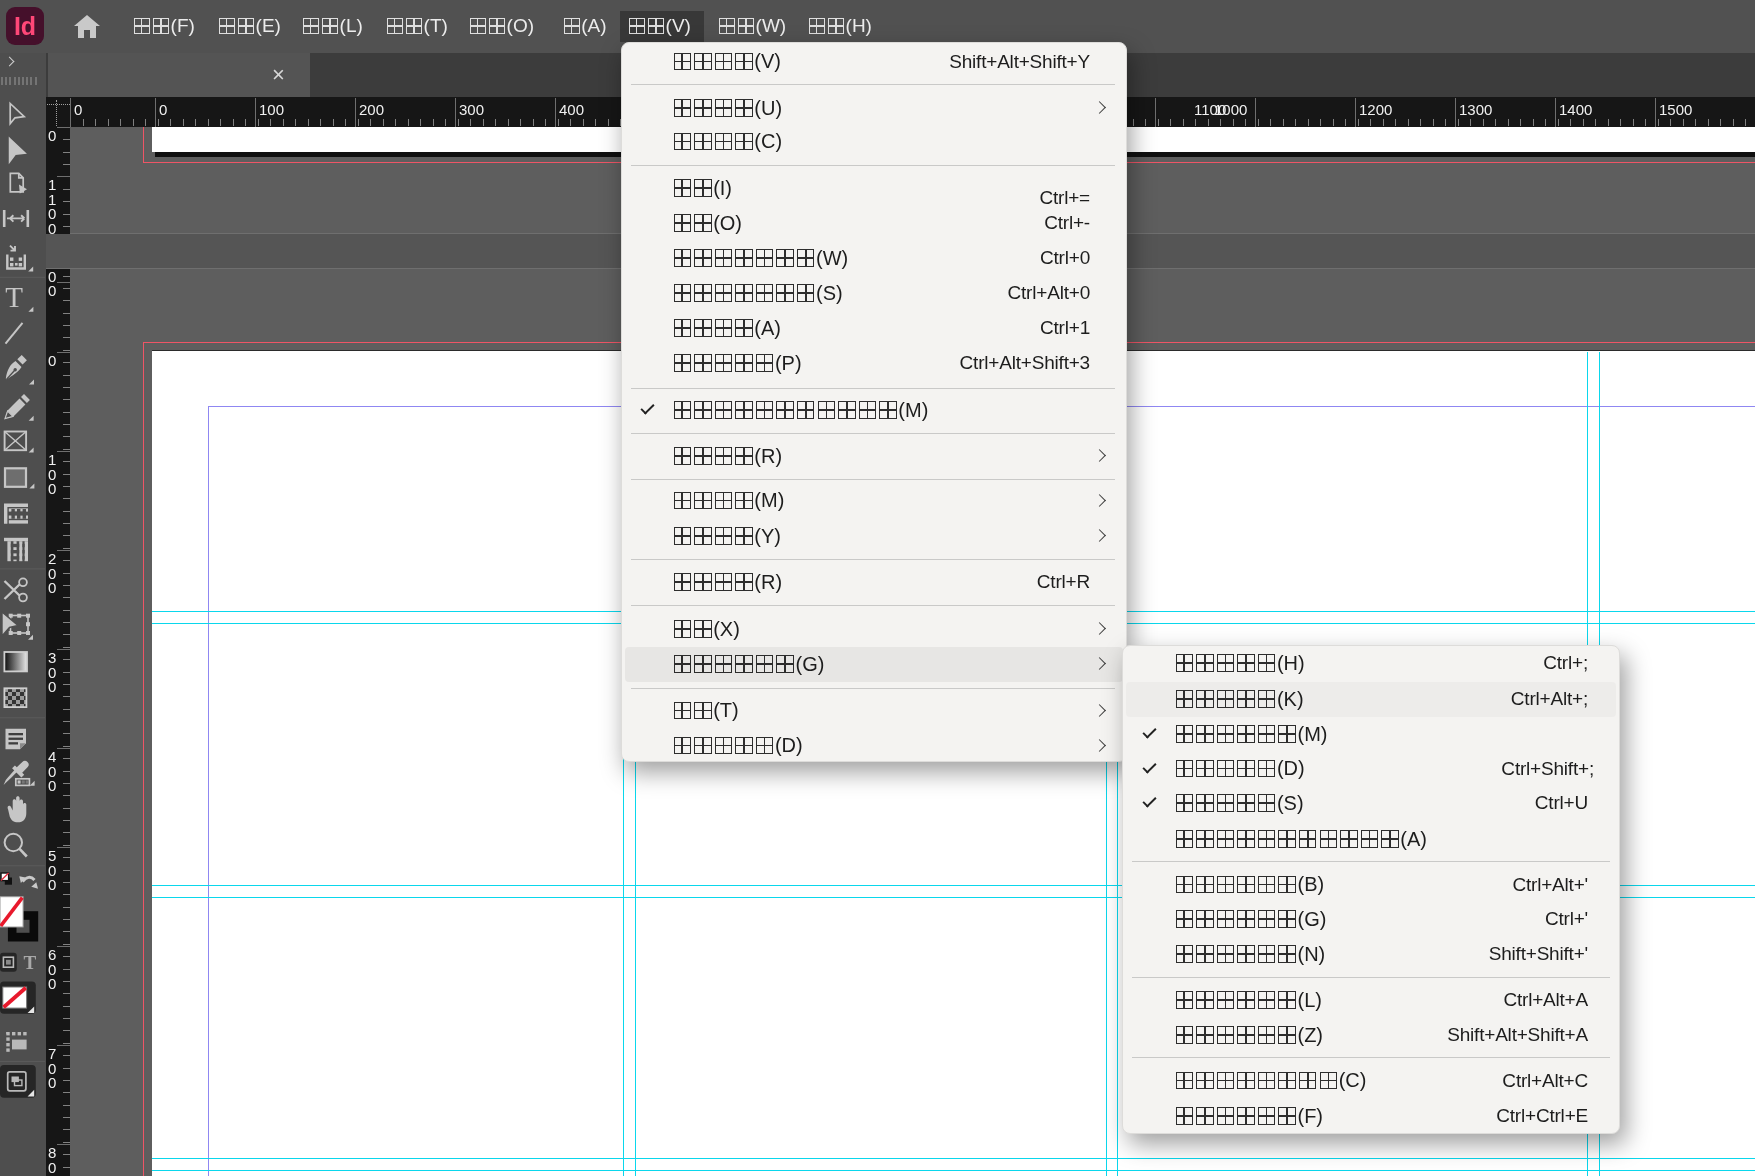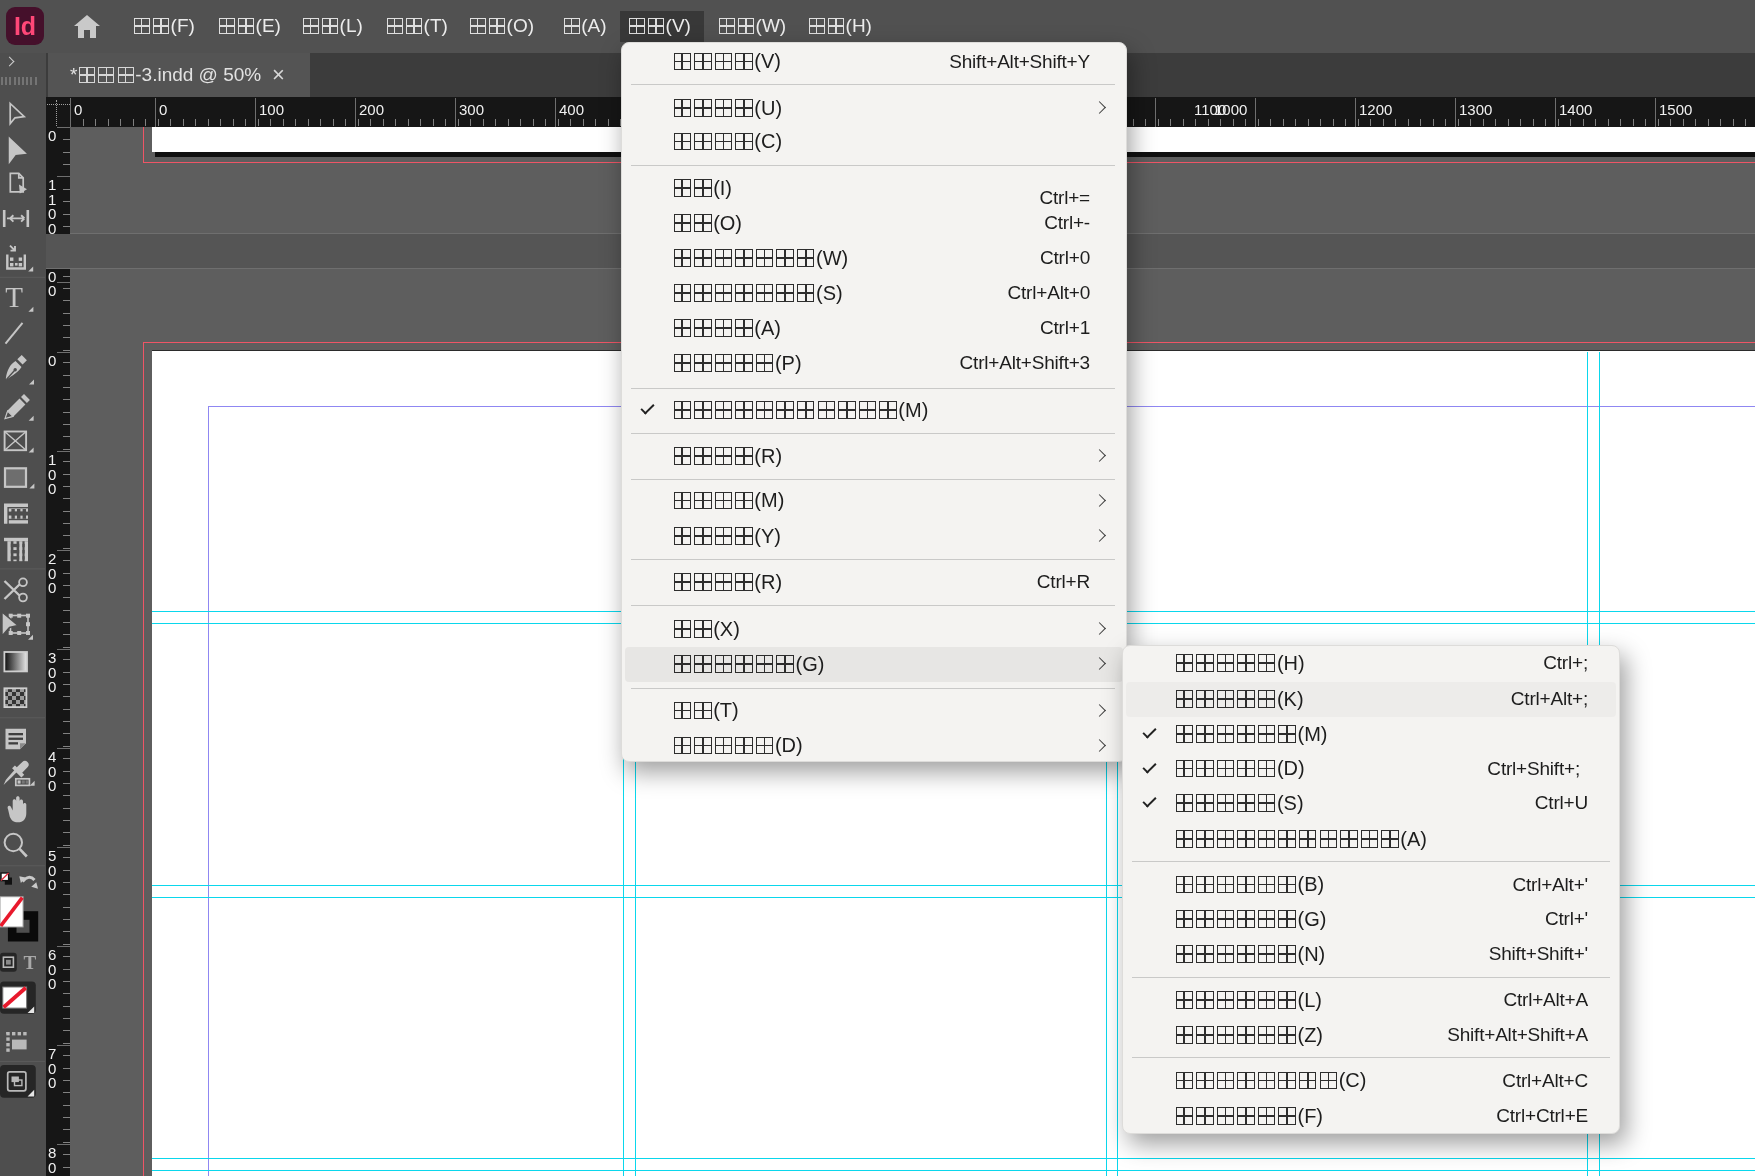--- a/index.html
+++ b/index.html
@@ -526,21 +526,20 @@
 <path d="M34.6 780.8 v5 l-5 0 z"></path>
 </g>
 </g>
 </svg>
 
 <div class="a" style="left:0;top:53px;width:1755px;height:44px;background:#3c3c3c"></div>
 <div class="a" style="left:0;top:53px;width:46px;height:44px;background:#4e4e4e"></div>
 <div class="a" style="left:6px;top:58px;width:7px;height:7px;border-top:1.8px solid #cfcfcf;border-right:1.8px solid #cfcfcf;transform:rotate(45deg)"></div>
 <div class="a" style="left:1px;top:77px;width:38px;height:8px;background:repeating-linear-gradient(90deg,#747474 0 2px,rgba(0,0,0,0) 2px 4.2px)"></div>
 <div class="a" style="left:48px;top:53px;width:262px;height:44px;background:#545454"></div>
-<div class="a mi" style="left:70px;top:53px;height:44px;color:#e2e2e2;font-size:19px">*<i class="s"></i><i class="s"></i><i class="s"></i>-3.indd @ 50%</div>
 <div class="a" style="left:272px;top:53px;height:44px;display:flex;align-items:center;color:#d8d8d8;font-size:22px">×</div>
 <div class="a" style="left:0;top:0;width:1755px;height:53px;background:#515151"></div>
 <div class="a" style="left:6px;top:7px;width:38px;height:38px;border-radius:9px;background:#45102b;display:flex;align-items:center;justify-content:center;color:#ff4778;font-size:25px;font-weight:bold">Id</div>
 <svg class="a" style="left:72px;top:11px" width="30" height="30" viewBox="0 0 30 30">
 <path d="M15 4 L28 15 L24 15 L24 27 L18 27 L18 19 L12 19 L12 27 L6 27 L6 15 L2 15 Z" fill="#c9c9c9"></path>
     </svg>
 <div class="a" style="left:620px;top:11px;width:84px;height:31px;background:#383838"></div>
 <div class="mi" style="left:132px"><i class="s"></i><i class="s"></i>(F)</div>
 <div class="mi" style="left:217px"><i class="s"></i><i class="s"></i>(E)</div>
 <div class="mi" style="left:301px"><i class="s"></i><i class="s"></i>(L)</div>
@@ -597,21 +596,21 @@
 <div class="sep" style="left:631px;top:688px;width:484px"></div>
 <div class="a" style="left:1122px;top:645px;width:498px;height:489px;background:#f4f3f1;border:1px solid #dddcda;border-radius:8px;box-shadow:6px 10px 24px rgba(0,0,0,.38)"></div>
 <div class="a" style="left:1126px;top:681.5px;width:490px;height:35px;background:#edecea;border-radius:4px"></div>
 <div class="srow" style="top:645px"><i class="c"></i><i class="c"></i><i class="c"></i><i class="c"></i><i class="c"></i>(H)</div>
 <div class="sc" style="top:645px;right:167px">Ctrl+;</div>
 <div class="srow" style="top:681px"><i class="c"></i><i class="c"></i><i class="c"></i><i class="c"></i><i class="c"></i>(K)</div>
 <div class="sc" style="top:681px;right:167px">Ctrl+Alt+;</div>
 <div class="srow" style="top:716px"><i class="c"></i><i class="c"></i><i class="c"></i><i class="c"></i><i class="c"></i><i class="c"></i>(M)</div>
 <div class="chk" style="left:1143px;top:728px"></div>
 <div class="srow" style="top:750.5px"><i class="c"></i><i class="c"></i><i class="c"></i><i class="c"></i><i class="c"></i>(D)</div>
-<div class="sc" style="top:750.5px;right:175px">Ctrl+Shift+;</div>
+<div class="sc" style="top:750.5px;right:161px">Ctrl+Shift+;</div>
 <div class="chk" style="left:1143px;top:762.5px"></div>
 <div class="srow" style="top:785px"><i class="c"></i><i class="c"></i><i class="c"></i><i class="c"></i><i class="c"></i>(S)</div>
 <div class="sc" style="top:785px;right:167px">Ctrl+U</div>
 <div class="chk" style="left:1143px;top:797px"></div>
 <div class="srow" style="top:821px"><i class="c"></i><i class="c"></i><i class="c"></i><i class="c"></i><i class="c"></i><i class="c"></i><i class="c"></i><i class="c"></i><i class="c"></i><i class="c"></i><i class="c"></i>(A)</div>
 <div class="srow" style="top:866.5px"><i class="c"></i><i class="c"></i><i class="c"></i><i class="c"></i><i class="c"></i><i class="c"></i>(B)</div>
 <div class="sc" style="top:866.5px;right:167px">Ctrl+Alt+'</div>
 <div class="srow" style="top:901px"><i class="c"></i><i class="c"></i><i class="c"></i><i class="c"></i><i class="c"></i><i class="c"></i>(G)</div>
 <div class="sc" style="top:901px;right:167px">Ctrl+'</div>
 <div class="srow" style="top:936px"><i class="c"></i><i class="c"></i><i class="c"></i><i class="c"></i><i class="c"></i><i class="c"></i>(N)</div>

